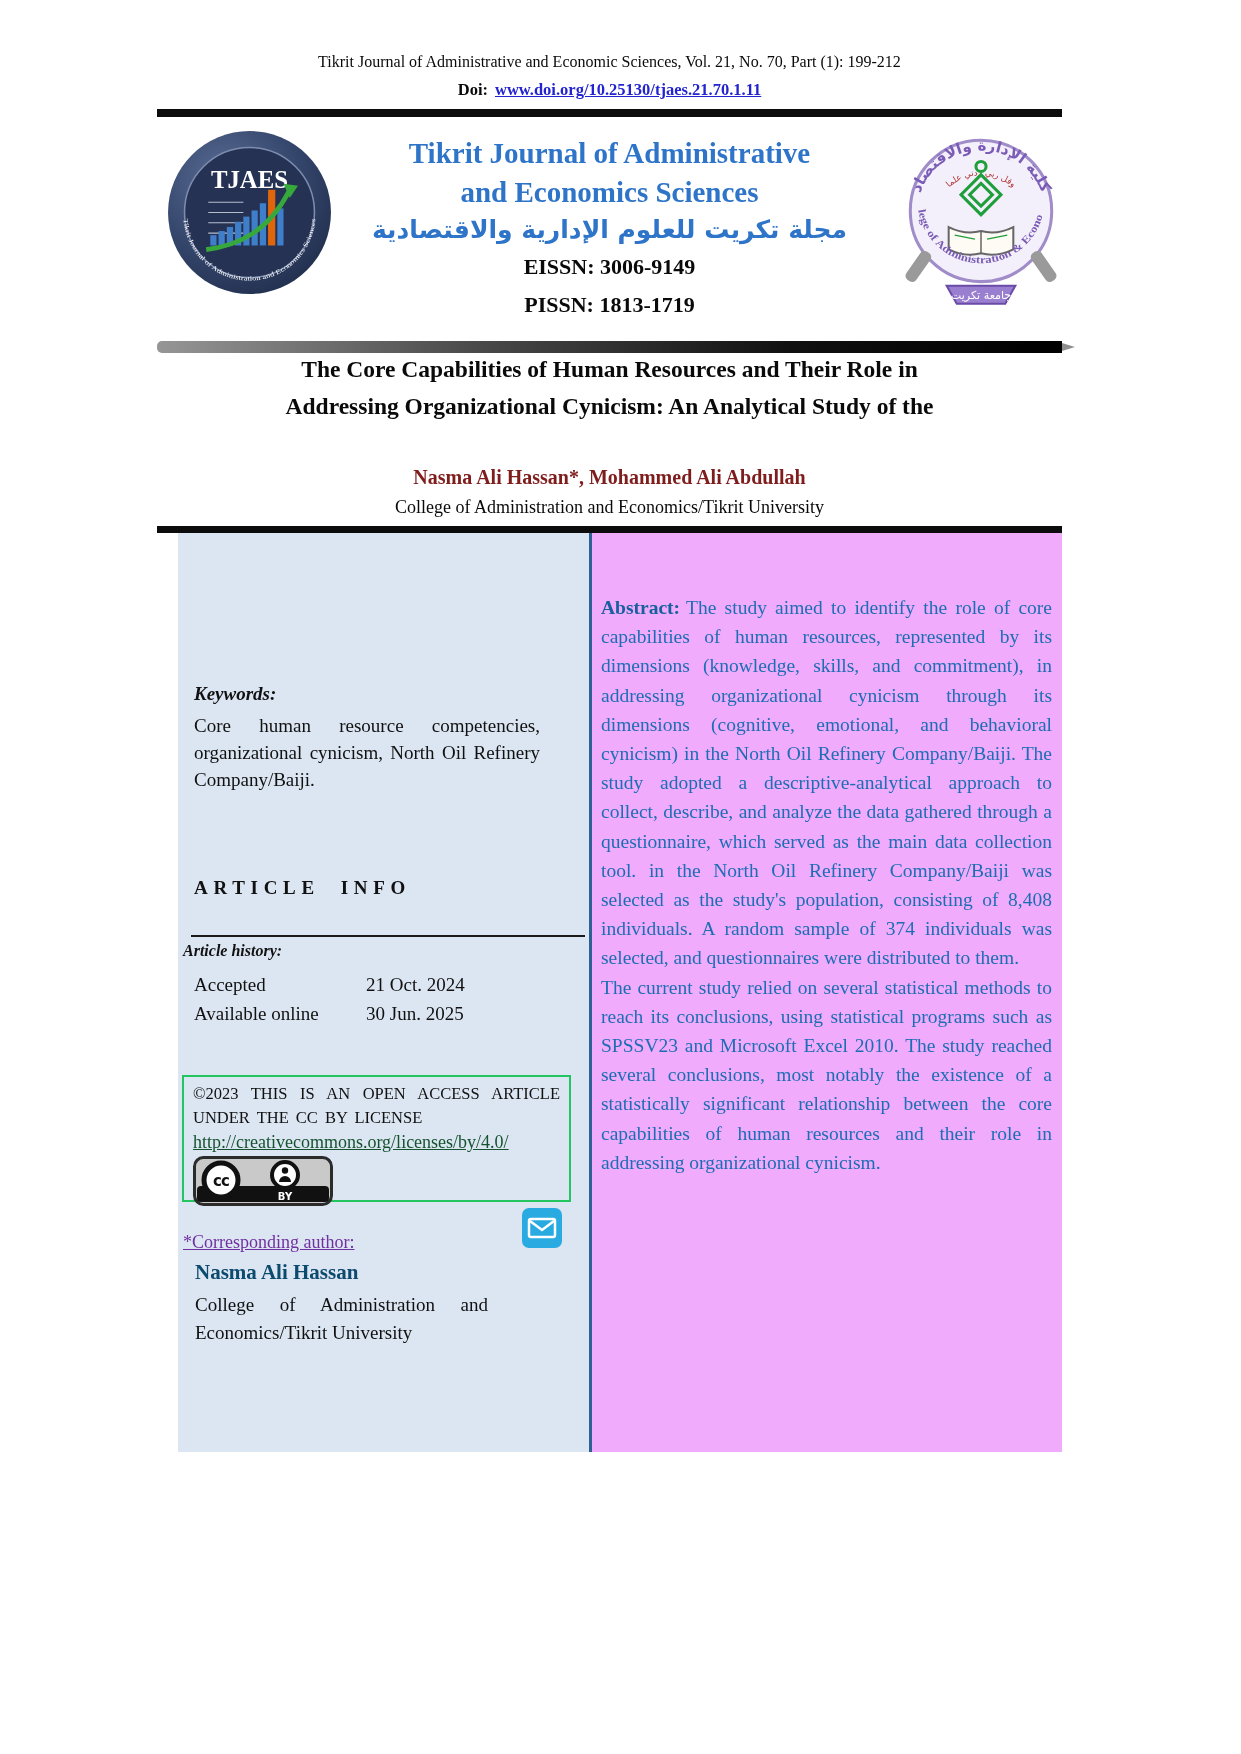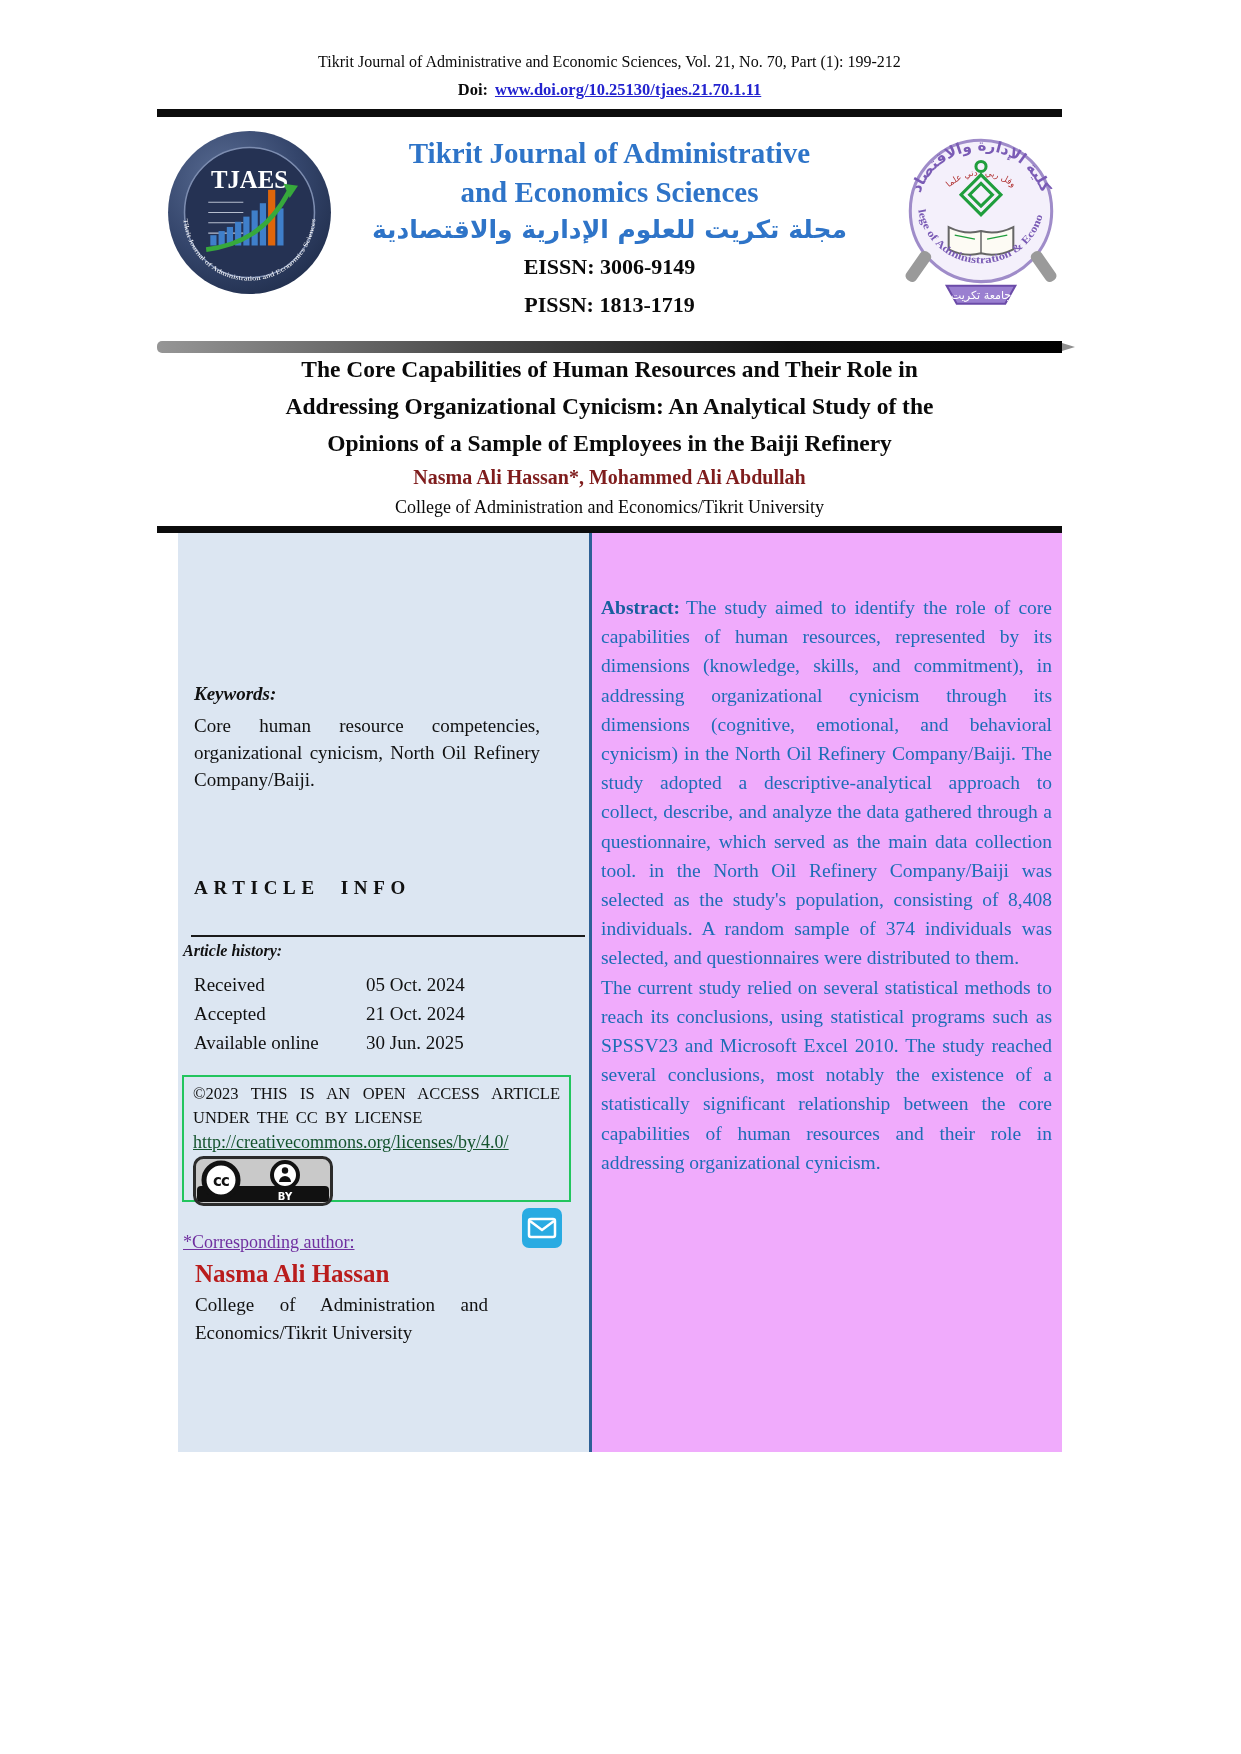--- a/index.html
+++ b/index.html
@@ -55,21 +55,21 @@
   .hist-row .hl{width:172px;flex:none;}
 
   .license-box{position:absolute;top:542px;left:4px;width:389px;height:127px;border:2px solid #22c55e;
                box-sizing:border-box;padding:5px 9px;}
   .lic-text{font-size:16.5px;line-height:24px;text-align:justify;word-spacing:3px;color:#111;}
   .lic-link{display:inline-block;margin-top:2px;font-size:18px;color:#14532d;text-decoration:underline;cursor:pointer;}
   .cc-badge{margin-top:3px;display:block;}
 
   .mail-icon{position:absolute;top:675px;left:344px;cursor:pointer;}
   .corr-label{position:absolute;top:699px;left:5px;font-size:18px;color:#7030a0;text-decoration:underline;}
-  .corr-name{position:absolute;top:727px;left:17px;font-size:25px;font-weight:bold;color:#b91c1c;}
+  .corr-name{position:absolute;top:727px;left:17px;font-size:21px;font-weight:bold;color:#0c4a6e;}
   .corr-affil{position:absolute;top:758px;left:17px;width:293px;font-size:19px;line-height:28px;text-align:justify;}
 
   .abs-cell p{margin:0;font-size:19.5px;line-height:29.2px;text-align:justify;color:#1d6db6;}
   .abs-label{font-weight:bold;color:#175f9e;margin-right:6px;}
 
   .ar{font-family:"DejaVu Sans",sans-serif;direction:rtl;}
 </style>
 </head>
 <body>
 
@@ -159,41 +159,36 @@
       <polygon points="56,162 124,162 114,180 66,180" fill="#9a7fd0" stroke="#6b4ba8" stroke-width="2"></polygon>
       <text x="90" y="175" text-anchor="middle" font-size="11" fill="#ffffff" class="ar">جامعة تكريت</text>
     </svg>
   </div>
 
   <div class="grad-bar"></div>
 
   <div class="a-title">
     <div>The Core Capabilities of Human Resources and Their Role in</div>
     <div>Addressing Organizational Cynicism: An Analytical Study of the</div>
-    <div>Opinions of a Sample of Employees in the Baiji Refinery</div>
   </div>
 
   <div class="authors">Nasma Ali Hassan*, Mohammed Ali Abdullah</div>
   <div class="affil">College of Administration and Economics/Tikrit University</div>
 
   <div class="rule-mid"></div>
 
   <div class="info-cell">
     <div class="kw-label">Keywords:</div>
     <div class="kw-text">Core human resource competencies, organizational cynicism, North Oil Refinery Company/Baiji.</div>
 
     <div class="ai-heading">ARTICLE INFO</div>
     <div class="hist-rule"></div>
     <div class="hist-label">Article history:</div>
 
     <div class="hist-rows">
-      <div class="hist-row">
-        <span class="hl">Received</span>
-        <span>05 Oct. 2024</span>
-      </div>
       <div class="hist-row">
         <span class="hl">Accepted</span>
         <span>21 Oct. 2024</span>
       </div>
       <div class="hist-row">
         <span class="hl">Available online</span>
         <span>30 Jun. 2025</span>
       </div>
     </div>
 

